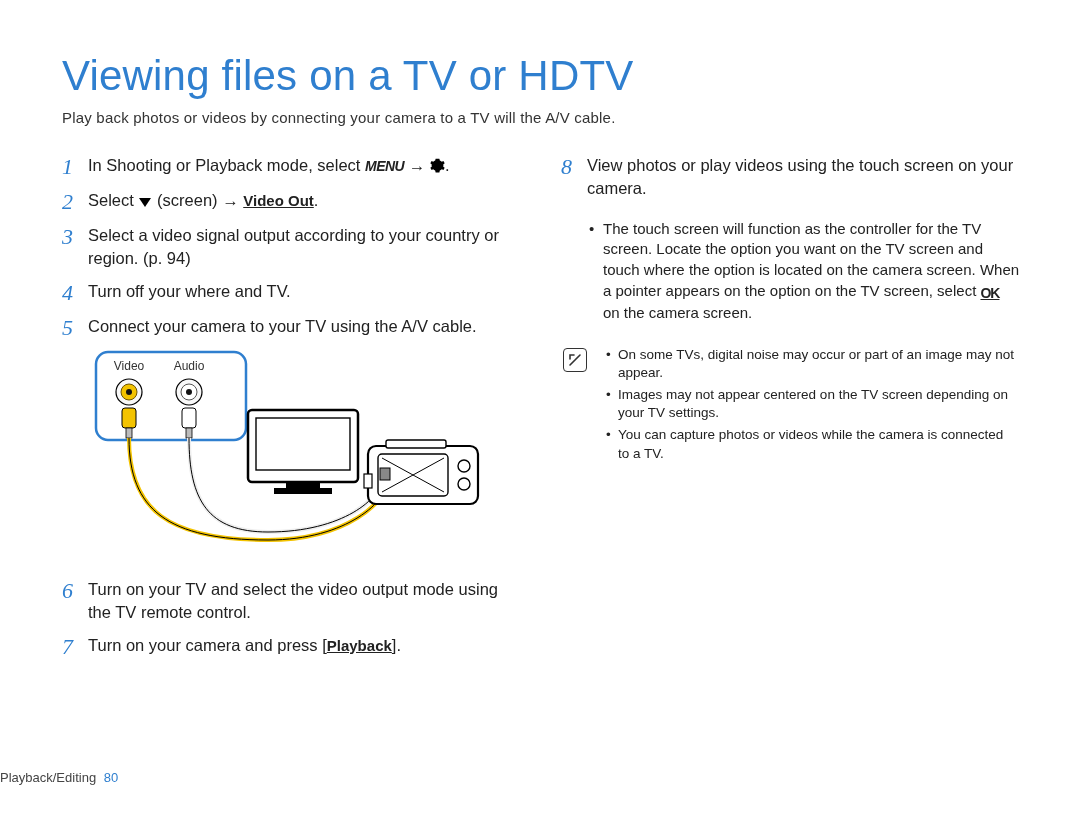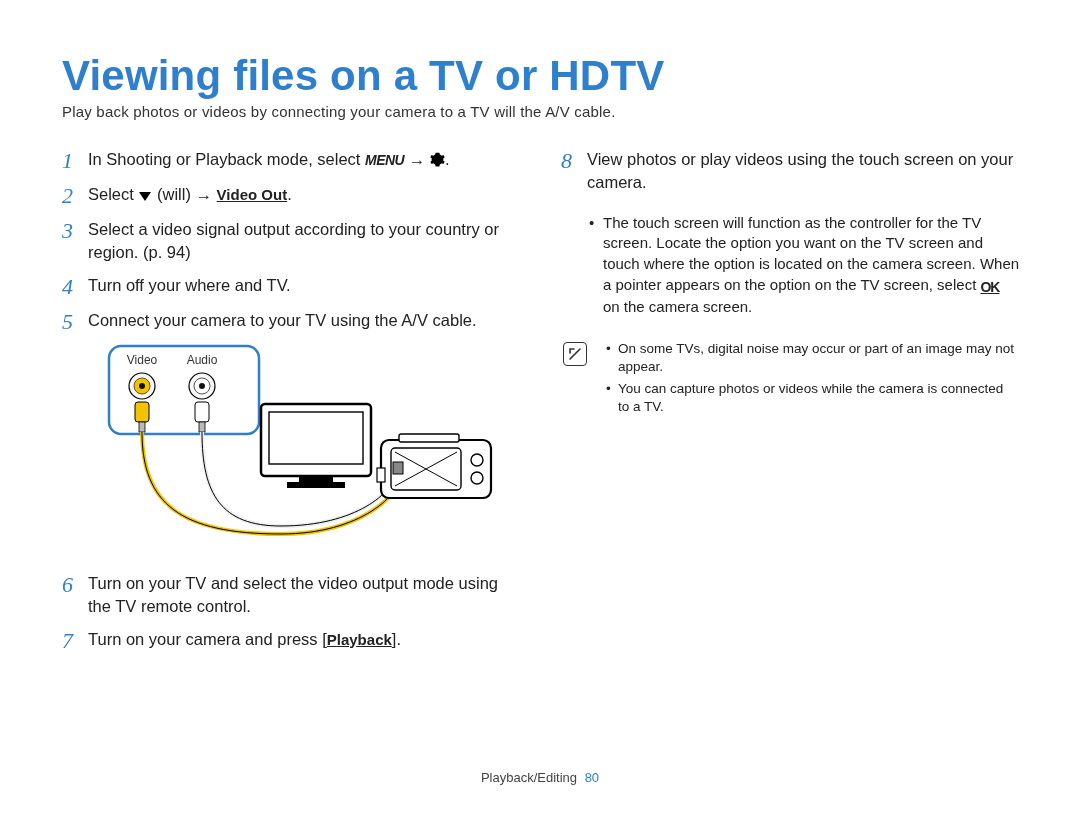--- a/index.html
+++ b/index.html
@@ -15,24 +15,24 @@
     box-sizing: border-box;
     width: 1080px;
     height: 815px;
     padding: 52px 60px 40px 62px;
     position: relative;
   }
   .title {
     font-family: "Arial Narrow", Arial, Helvetica, sans-serif;
     font-stretch: condensed;
     font-size: 42px;
-    font-weight: 700;
+    font-weight: 400;
     color: #2f7fcf;
     letter-spacing: 0.2px;
-    margin-bottom: 3px;
+    margin-bottom: 9px;
   }
   .subtitle {
     font-size: 15px;
     color: #333;
     font-family: "Arial Narrow", Arial, Helvetica, sans-serif;
     font-stretch: condensed;
     letter-spacing: 0.2px;
     margin-bottom: 28px;
   }
   .columns {
@@ -134,28 +134,27 @@
     margin-bottom: 4px;
   }
   .note-list li::before {
     content: "•";
     position: absolute;
     left: -12px;
     top: 0;
   }
   .diagram {
     margin: 8px 0 12px 26px;
-    text-align: right;
   }
   .footer {
     position: absolute;
     bottom: 30px;
     left: 0;
     right: 0;
-    text-align: center;
+    text-align: left;
     font-size: 13px;
     color: #444;
     font-family: "Arial Narrow", Arial, Helvetica, sans-serif;
     font-stretch: condensed;
   }
   .footer .pg {
     color: #2f7fcf;
     margin-left: 4px;
   }
 </style>
@@ -178,21 +177,21 @@
                 <path fill="#000" d="M12 8a4 4 0 1 0 0 8 4 4 0 0 0 0-8zm9.4 4c0-.6-.1-1.2-.2-1.8l2.3-1.8-2-3.5-2.7 1a9 9 0 0 0-3.1-1.8L15 1h-6l-.7 3.1A9 9 0 0 0 5.2 5.9l-2.7-1-2 3.5 2.3 1.8c-.1.6-.2 1.2-.2 1.8s.1 1.2.2 1.8L.5 15.6l2 3.5 2.7-1a9 9 0 0 0 3.1 1.8L9 23h6l.7-3.1a9 9 0 0 0 3.1-1.8l2.7 1 2-3.5-2.3-1.8c.1-.6.2-1.2.2-1.8z"></path>
               </svg></span><span>.</span>
         </div>
       </div>
 
       <div class="step">
         <div class="num">2</div>
         <div class="step-body">
           <span>Select </span><span class="down-icon"><svg width="14" height="11" viewBox="0 0 14 11">
                 <path fill="#000" d="M1 1h12L7 10z"></path>
-              </svg></span><span> (will) → </span><span class="bold">Video Out</span><span>.</span>
+              </svg></span><span> (screen) → </span><span class="bold">Video Out</span><span>.</span>
         </div>
       </div>
 
       <div class="step">
         <div class="num">3</div>
         <div class="step-body">Select a video signal output according to your country or region. (p. 94)</div>
       </div>
 
       <div class="step">
         <div class="num">4</div>
@@ -280,20 +279,21 @@
       </div>
 
       <div class="note-box">
         <div class="note-icon">
           <svg width="14" height="14" viewBox="0 0 14 14">
               <path d="M2 12 L12 2 M6 2 L2 2 L2 6" stroke="#333" stroke-width="1.6" fill="none" stroke-linecap="round"></path>
             </svg>
         </div>
         <ul class="note-list">
           <li>On some TVs, digital noise may occur or part of an image may not appear.</li>
+          <li>Images may not appear centered on the TV screen depending on your TV settings.</li>
           <li>You can capture photos or videos while the camera is connected to a TV.</li>
         </ul>
       </div>
 
     </div>
   </div>
 
   <div class="footer">
     <span>Playback/Editing</span>
     <span class="pg">80</span>

